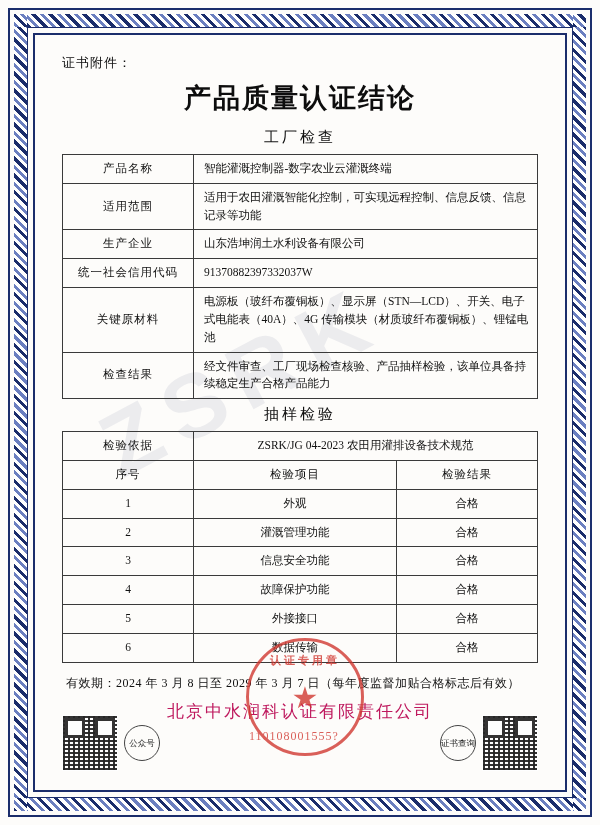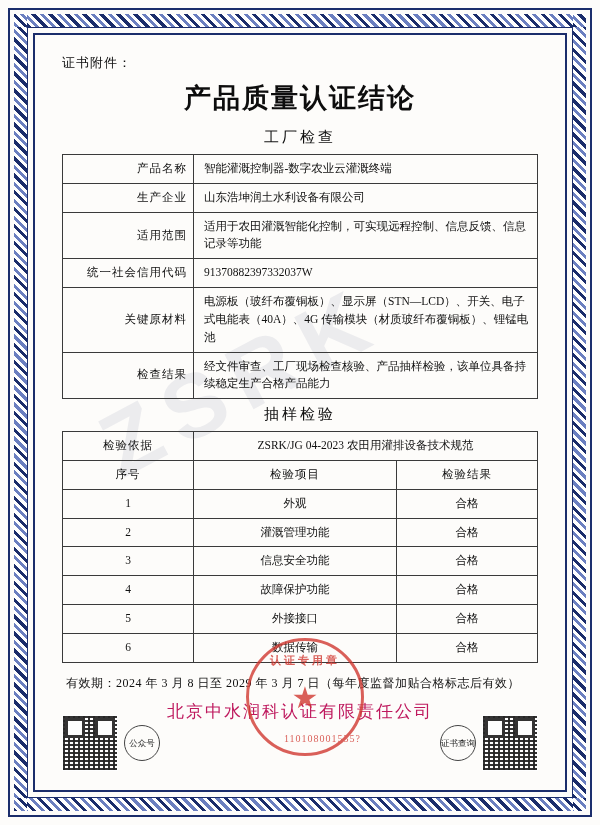--- a/index.html
+++ b/index.html
@@ -80,21 +80,21 @@
     color:#111;
   }
   td{
     border:1px solid #3a3a3a;
     padding:5px 6px;
     line-height:1.55;
     vertical-align:middle;
   }
   .k{
     width:118px;
-    text-align:right;
+    text-align:center;
     letter-spacing:1px;
     white-space:nowrap;
   }
   .v{ text-align:left; padding-left:10px; }
   .sample-table td{ text-align:center; }
   .sample-table .c-no{ width:72px; }
   .sample-table .c-res{ width:128px; }
   .sample-table .hdr{ letter-spacing:1px; }
   .valid-line{
     font-size:12px;
@@ -170,21 +170,21 @@
     position:absolute;left:50%;top:50%;
     transform:translate(-50%,-50%);
     font-size:30px;color:#d0342c;
   }
   .seal .seal-top{
     position:absolute;left:0;right:0;top:12px;
     text-align:center;font-size:11px;letter-spacing:3px;font-weight:bold;
   }
   .seal .seal-bottom{
     position:absolute;left:0;right:0;bottom:9px;
-    text-align:right;font-size:10px;letter-spacing:1px;
+    text-align:left;font-size:12px;letter-spacing:1px;
   }
 </style>
 </head>
 <body>
 
 <div class="page">
 
   <div class="frame-outer"></div>
   <div class="frame-pattern">
     <div class="frame-pattern-inner"></div>
@@ -202,26 +202,26 @@
 
     <div class="section-title">工厂检查</div>
 
     <table class="factory-table">
       <tbody>
         <tr>
           <td class="k">产品名称</td>
           <td class="v">智能灌溉控制器-数字农业云灌溉终端</td>
         </tr>
         <tr>
+          <td class="k">适用范围</td>
+          <td class="v">适用于农田灌溉智能化控制，可实现远程控制、信息反馈、信息记录等功能</td>
+        </tr>
+        <tr>
           <td class="k">生产企业</td>
           <td class="v">山东浩坤润土水利设备有限公司</td>
-        </tr>
-        <tr>
-          <td class="k">适用范围</td>
-          <td class="v">适用于农田灌溉智能化控制，可实现远程控制、信息反馈、信息记录等功能</td>
         </tr>
         <tr>
           <td class="k">统一社会信用代码</td>
           <td class="v">91370882397332037W</td>
         </tr>
         <tr>
           <td class="k">关键原材料</td>
           <td class="v">电源板（玻纤布覆铜板）、显示屏（STN—LCD）、开关、电子式电能表（40A）、4G 传输模块（材质玻纤布覆铜板）、锂锰电池</td>
         </tr>
         <tr>

